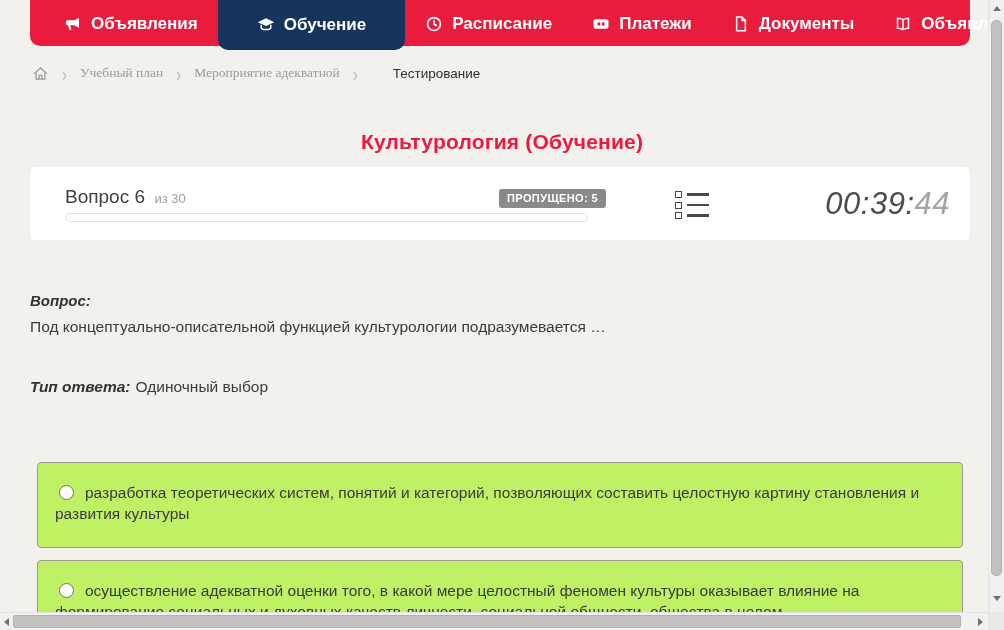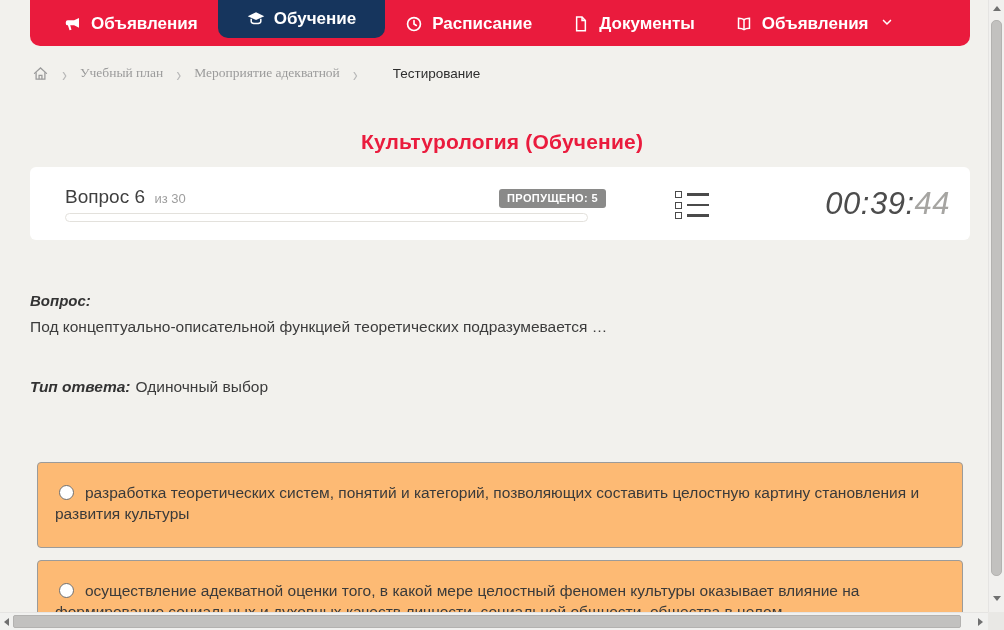--- a/index.html
+++ b/index.html
@@ -17,21 +17,21 @@
     position:absolute; left:30px; top:0; width:940px; height:46px;
     background:#ea1b3d; border-radius:0 0 10px 10px;
     display:flex; align-items:flex-start; padding-left:14px;
   }
   .nav-item {
     height:48px; display:flex; align-items:center; gap:9px;
     padding:0 20px; color:#fff; font-size:17px; font-weight:bold;
     text-decoration:none; white-space:nowrap; cursor:pointer;
   }
   .nav-item.active {
-    height:38px; background:#16355d; border-radius:0 0 10px 10px; padding:0 29px;
+    height:50px; background:#16355d; border-radius:0 0 10px 10px; padding:0 39px;
   }
   .nav-item svg { width:18px; height:18px; flex:0 0 auto; }
   .nav-caret svg { width:14px; height:14px; margin-left:2px; }
 
   
   .breadcrumb {
     position:absolute; left:32px; top:61px; height:24px;
     display:flex; align-items:center; gap:13px;
     font-size:13.5px; color:#9b9b9b;
   }
@@ -90,21 +90,21 @@
     position:absolute; left:30px; top:318px; margin:0; width:720px;
     font-size:15.5px; color:#3c3c3c;
   }
   .q-type { position:absolute; left:30px; top:378px; margin:0; font-size:15.5px; }
   .q-type-label { font-weight:bold; font-style:italic; color:#333; }
   .q-type-value { color:#3c3c3c; margin-left:5px; }
 
   
   .option {
     position:absolute; left:37px; width:926px; display:block;
-    background:#fdba74; border:1px solid #9b9b9a; border-radius:4px;
+    background:#bef264; border:1px solid #9b9b9a; border-radius:4px;
     padding:19px 20px 23px 17px; cursor:pointer;
     font-size:15.5px; line-height:21px; color:#3a3a3a;
   }
   .option-1 { top:462px; }
   .option-2 { top:548px; height:79px;margin-top:12px; }
   .radio {
     display:inline-block; width:15px; height:15px; border-radius:50%;
     border:1px solid #6f6f6f; background:#fff; vertical-align:-2px;
     margin:0 11px 0 4px;
   }
@@ -152,20 +152,29 @@
         <path fill="none" stroke="#fff" stroke-width="2" d="M5.6 11.6v3.6c0 1.6 2.9 2.9 6.4 2.9s6.4-1.3 6.4-2.9v-3.6"></path>
       </svg>
     <span>Обучение</span>
   </a>
   <a class="nav-item">
     <svg viewBox="0 0 24 24">
         <circle cx="12" cy="12" r="8.6" fill="none" stroke="#fff" stroke-width="2.2"></circle>
         <path d="M12 7.4V12l3.1 2" fill="none" stroke="#fff" stroke-width="2.2" stroke-linecap="round"></path>
       </svg>
     <span>Расписание</span>
+  </a>
+  <a class="nav-item">
+    <svg viewBox="0 0 24 24">
+        <rect x="2" y="5.8" width="20" height="12.4" rx="2.6" fill="#fff"></rect>
+        <circle cx="9.3" cy="12" r="2.3" fill="#ea1b3d"></circle>
+        <circle cx="14.7" cy="12" r="2.3" fill="#ea1b3d"></circle>
+        <path d="M12 10.2v3.6" stroke="#fff" stroke-width="1.4"></path>
+      </svg>
+    <span>Платежи</span>
   </a>
   <a class="nav-item">
     <svg viewBox="0 0 24 24">
         <path d="M6.2 2.8h7.2l4.4 4.5V21H6.2V2.8z" fill="none" stroke="#fff" stroke-width="2"></path>
         <path d="M13.4 2.8v4.5h4.4" fill="none" stroke="#fff" stroke-width="2"></path>
       </svg>
     <span>Документы</span>
   </a>
   <a class="nav-item">
     <svg viewBox="0 0 24 24">
@@ -219,21 +228,21 @@
         <span class="qlist-sq"></span>
         <span class="qlist-ln"></span>
       </span>
   </button>
   <div class="timer">
     <span class="t-main">00:39:</span><span class="t-sec">44</span>
   </div>
 </section>
 
 <p class="q-heading">Вопрос:</p>
-<p class="q-text">Под концептуально-описательной функцией теоретических подразумевается …</p>
+<p class="q-text">Под концептуально-описательной функцией культурологии подразумевается …</p>
 <p class="q-type">
   <span class="q-type-label">Тип ответа:</span><span class="q-type-value">Одиночный выбор</span>
 </p>
 
 <label class="option option-1">
   <span class="radio"></span><span>разработка теоретических систем, понятий и категорий, позволяющих составить целостную картину становления и развития культуры</span>
 </label>
 <label class="option option-2">
   <span class="radio"></span><span>осуществление адекватной оценки того, в какой мере целостный феномен культуры оказывает влияние на формирование социальных и духовных качеств личности, социальной общности, общества в целом</span>
 </label>

